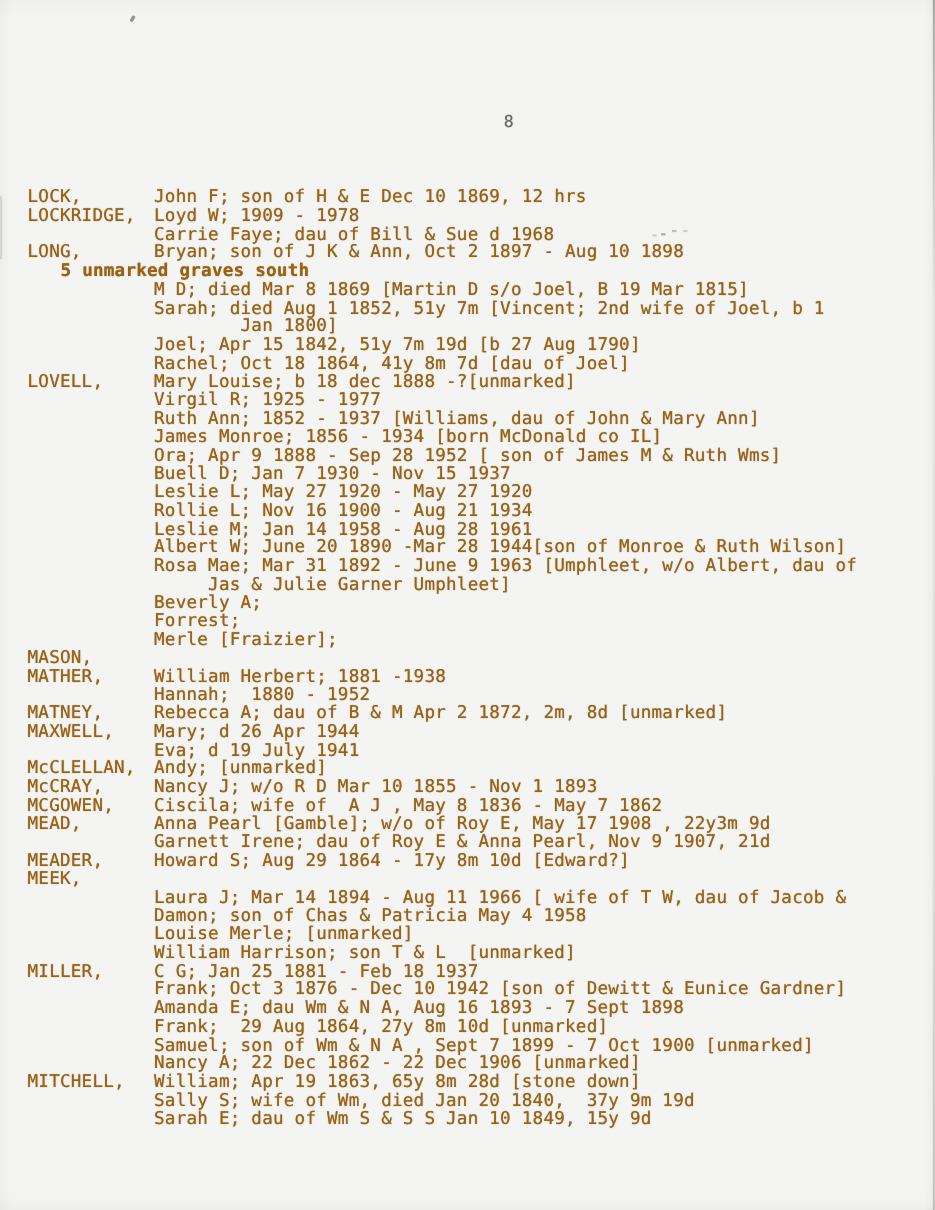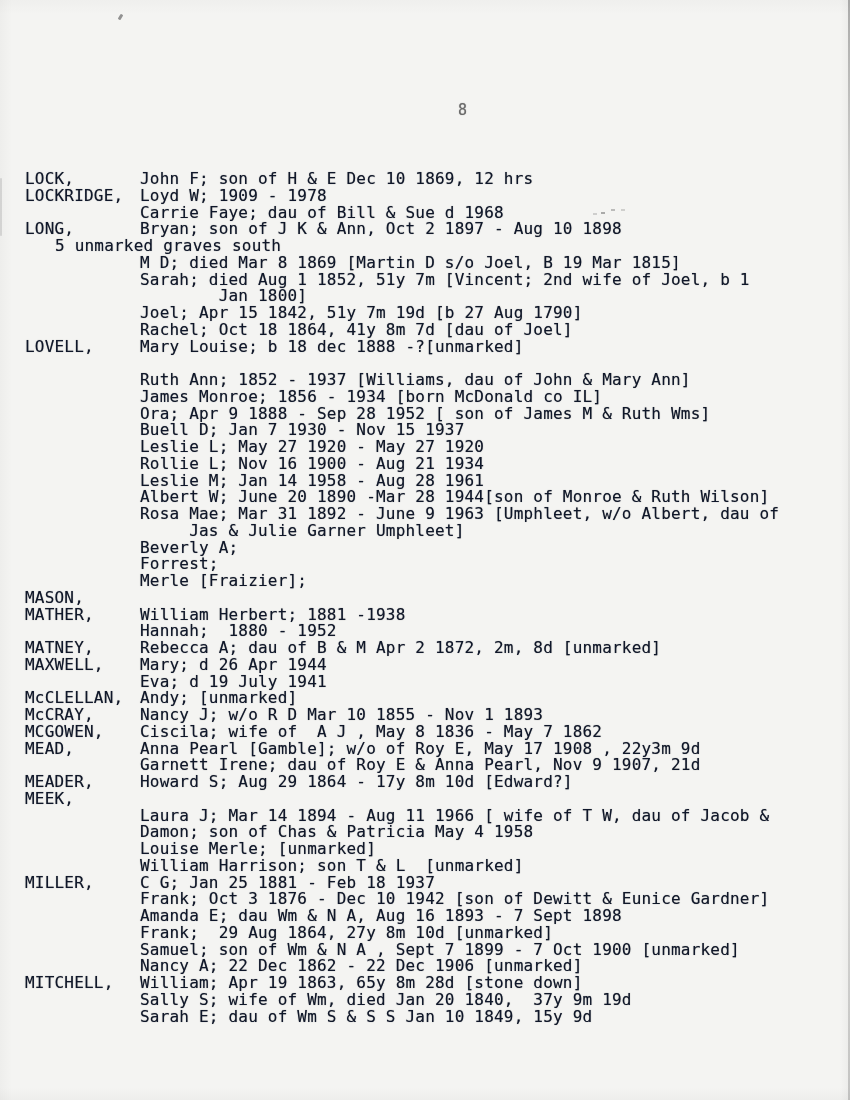--- a/index.html
+++ b/index.html
@@ -33,38 +33,39 @@
     text-shadow: 0 0 1px rgba(90,90,90,0.6);
   }
   .record-list {
     position: absolute;
     left: 25px;
     top: 171px;
     width: 810px;
     font-size: 16px;
     letter-spacing: 0.2px;
     line-height: 16.75px;
-    color: #0f172a;
+    color: #a16207;
     text-shadow: 0 0 0.9px rgba(80,80,80,0.75);
   }
   .row {
     display: flex;
     white-space: pre;
     height: 16.75px;
   }
   .row .surname {
     flex: 0 0 115px;
     white-space: pre;
   }
   .row .detail {
     flex: 1 1 auto;
     white-space: pre;
   }
   .row.note {
     padding-left: 30px;
+    font-weight: bold;
   }
   
   .artifact { position: absolute; }
   .tick {
     left: 119px;
     top: 14px;
     width: 3px;
     height: 6px;
     background: #5e5e5e;
     transform: rotate(32deg);
@@ -116,21 +117,21 @@
     <div class="row"><span class="surname">LOCKRIDGE,</span><span class="detail">Loyd W; 1909 - 1978</span></div>
     <div class="row"><span class="surname"></span><span class="detail">Carrie Faye; dau of Bill &amp; Sue d 1968</span></div>
     <div class="row"><span class="surname">LONG,</span><span class="detail">Bryan; son of J K &amp; Ann, Oct 2 1897 - Aug 10 1898</span></div>
     <div class="row note"><span class="notetext">5 unmarked graves south</span></div>
     <div class="row"><span class="surname"></span><span class="detail">M D; died Mar 8 1869 [Martin D s/o Joel, B 19 Mar 1815]</span></div>
     <div class="row"><span class="surname"></span><span class="detail">Sarah; died Aug 1 1852, 51y 7m [Vincent; 2nd wife of Joel, b 1</span></div>
     <div class="row"><span class="surname"></span><span class="detail">        Jan 1800]</span></div>
     <div class="row"><span class="surname"></span><span class="detail">Joel; Apr 15 1842, 51y 7m 19d [b 27 Aug 1790]</span></div>
     <div class="row"><span class="surname"></span><span class="detail">Rachel; Oct 18 1864, 41y 8m 7d [dau of Joel]</span></div>
     <div class="row"><span class="surname">LOVELL,</span><span class="detail">Mary Louise; b 18 dec 1888 -?[unmarked]</span></div>
-    <div class="row"><span class="surname"></span></div>
+    <div class="row"><span class="surname"></span><span class="detail">Virgil R; 1925 - 1977</span></div>
     <div class="row"><span class="surname"></span><span class="detail">Ruth Ann; 1852 - 1937 [Williams, dau of John &amp; Mary Ann]</span></div>
     <div class="row"><span class="surname"></span><span class="detail">James Monroe; 1856 - 1934 [born McDonald co IL]</span></div>
     <div class="row"><span class="surname"></span><span class="detail">Ora; Apr 9 1888 - Sep 28 1952 [ son of James M &amp; Ruth Wms]</span></div>
     <div class="row"><span class="surname"></span><span class="detail">Buell D; Jan 7 1930 - Nov 15 1937</span></div>
     <div class="row"><span class="surname"></span><span class="detail">Leslie L; May 27 1920 - May 27 1920</span></div>
     <div class="row"><span class="surname"></span><span class="detail">Rollie L; Nov 16 1900 - Aug 21 1934</span></div>
     <div class="row"><span class="surname"></span><span class="detail">Leslie M; Jan 14 1958 - Aug 28 1961</span></div>
     <div class="row"><span class="surname"></span><span class="detail">Albert W; June 20 1890 -Mar 28 1944[son of Monroe &amp; Ruth Wilson]</span></div>
     <div class="row"><span class="surname"></span><span class="detail">Rosa Mae; Mar 31 1892 - June 9 1963 [Umphleet, w/o Albert, dau of</span></div>
     <div class="row"><span class="surname"></span><span class="detail">     Jas &amp; Julie Garner Umphleet]</span></div>

